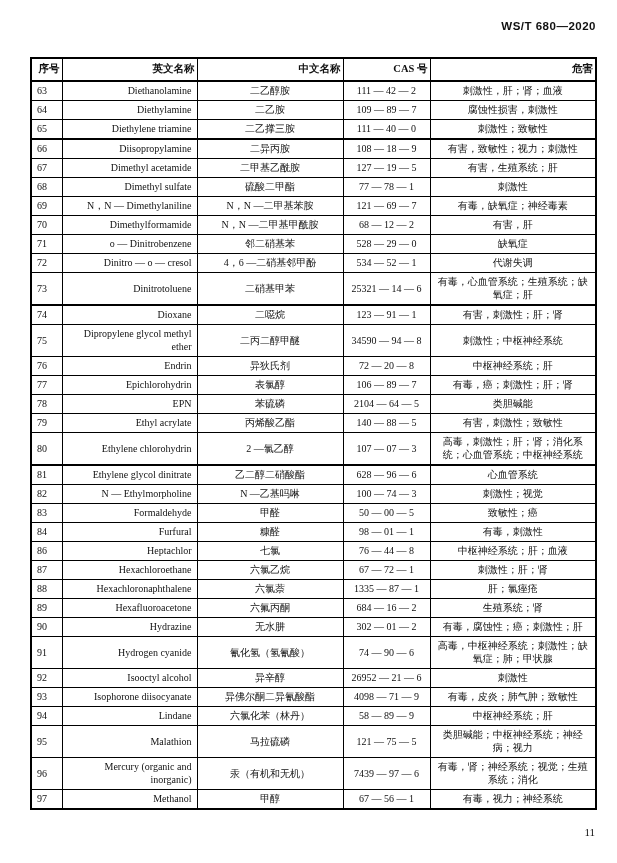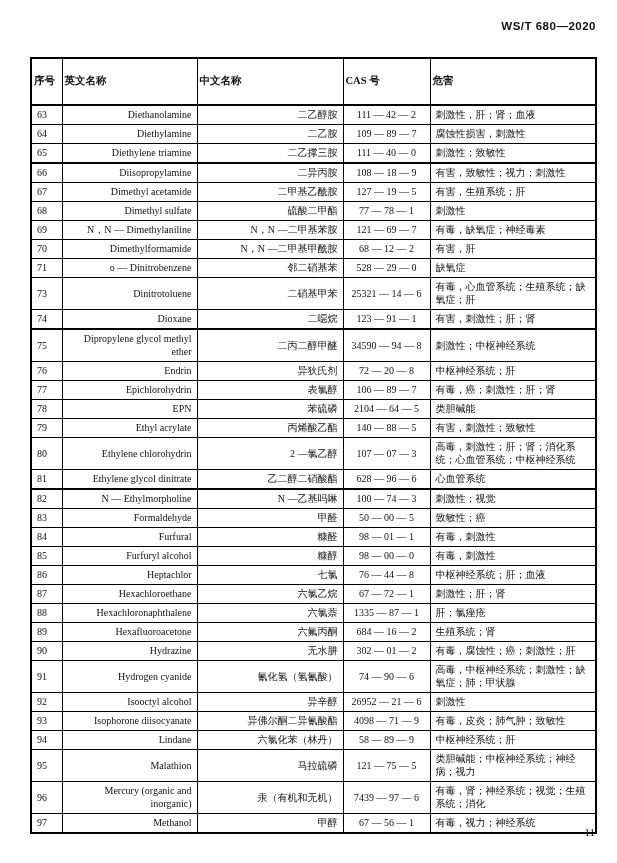--- a/index.html
+++ b/index.html
@@ -28,36 +28,36 @@
     table-layout: fixed;
   }
   table.chem, table.chem th, table.chem td {
     border: 1px solid #000;
   }
   table.chem { border-width: 2px; }
   table.chem thead th {
     border-bottom-width: 2px;
     font-size: 10.5px;
     font-weight: bold;
-    text-align: left;
-    padding: 16px 2px;
+    text-align: right;
+    padding: 4px 2px;
     line-height: 1.2;
   }
   table.chem td {
     padding: 2.5px 5px;
     font-size: 10px;
     line-height: 1.3;
     vertical-align: middle;
     word-break: break-word;
   }
   td.c-no  { text-align: left; padding-left: 1px; padding-right: 1px; }
   td.c-en  { text-align: right; font-size: 9.5px; }
-  td.c-zh  { text-align: right; font-family: Liberation Serif, serif; }
+  td.c-zh  { text-align: center; font-family: Liberation Serif, serif; }
   td.c-cas { text-align: center; white-space: nowrap; padding-left: 1px; padding-right: 1px; margin-left: 14px; }
-  td.c-hz  { text-align: left; }
+  td.c-hz  { text-align: center; }
   
   tbody tr:nth-child(3)  td,
   tbody tr:nth-child(11) td,
   tbody tr:nth-child(18) td { border-bottom-width: 2px; }
   .page-number {
     position: absolute;
     top: 826px; right: 22px;
     font-size: 11px;
     font-family: "Liberation Serif", "DejaVu Serif", serif;
     color: #111;
@@ -145,20 +145,27 @@
       <td class="c-hz">有害，肝</td>
     </tr>
         <tr>
       <td class="c-no">71</td>
       <td class="c-en">o — Dinitrobenzene</td>
       <td class="c-zh">邻二硝基苯</td>
       <td class="c-cas">528 — 29 — 0</td>
       <td class="c-hz">缺氧症</td>
     </tr>
         <tr>
+      <td class="c-no">72</td>
+      <td class="c-en">Dinitro — o — cresol</td>
+      <td class="c-zh">4，6 —二硝基邻甲酚</td>
+      <td class="c-cas">534 — 52 — 1</td>
+      <td class="c-hz">代谢失调</td>
+    </tr>
+        <tr>
       <td class="c-no">73</td>
       <td class="c-en">Dinitrotoluene</td>
       <td class="c-zh">二硝基甲苯</td>
       <td class="c-cas">25321 — 14 — 6</td>
       <td class="c-hz">有毒，心血管系统；生殖系统；缺氧症；肝</td>
     </tr>
         <tr>
       <td class="c-no">74</td>
       <td class="c-en">Dioxane</td>
       <td class="c-zh">二噁烷</td>
@@ -229,27 +236,20 @@
       <td class="c-hz">致敏性；癌</td>
     </tr>
         <tr>
       <td class="c-no">84</td>
       <td class="c-en">Furfural</td>
       <td class="c-zh">糠醛</td>
       <td class="c-cas">98 — 01 — 1</td>
       <td class="c-hz">有毒，刺激性</td>
     </tr>
         <tr>
-      <td class="c-no">85</td>
-      <td class="c-en">Furfuryl alcohol</td>
-      <td class="c-zh">糠醇</td>
-      <td class="c-cas">98 — 00 — 0</td>
-      <td class="c-hz">有毒，刺激性</td>
-    </tr>
-        <tr>
       <td class="c-no">86</td>
       <td class="c-en">Heptachlor</td>
       <td class="c-zh">七氯</td>
       <td class="c-cas">76 — 44 — 8</td>
       <td class="c-hz">中枢神经系统；肝；血液</td>
     </tr>
         <tr>
       <td class="c-no">87</td>
       <td class="c-en">Hexachloroethane</td>
       <td class="c-zh">六氯乙烷</td>

